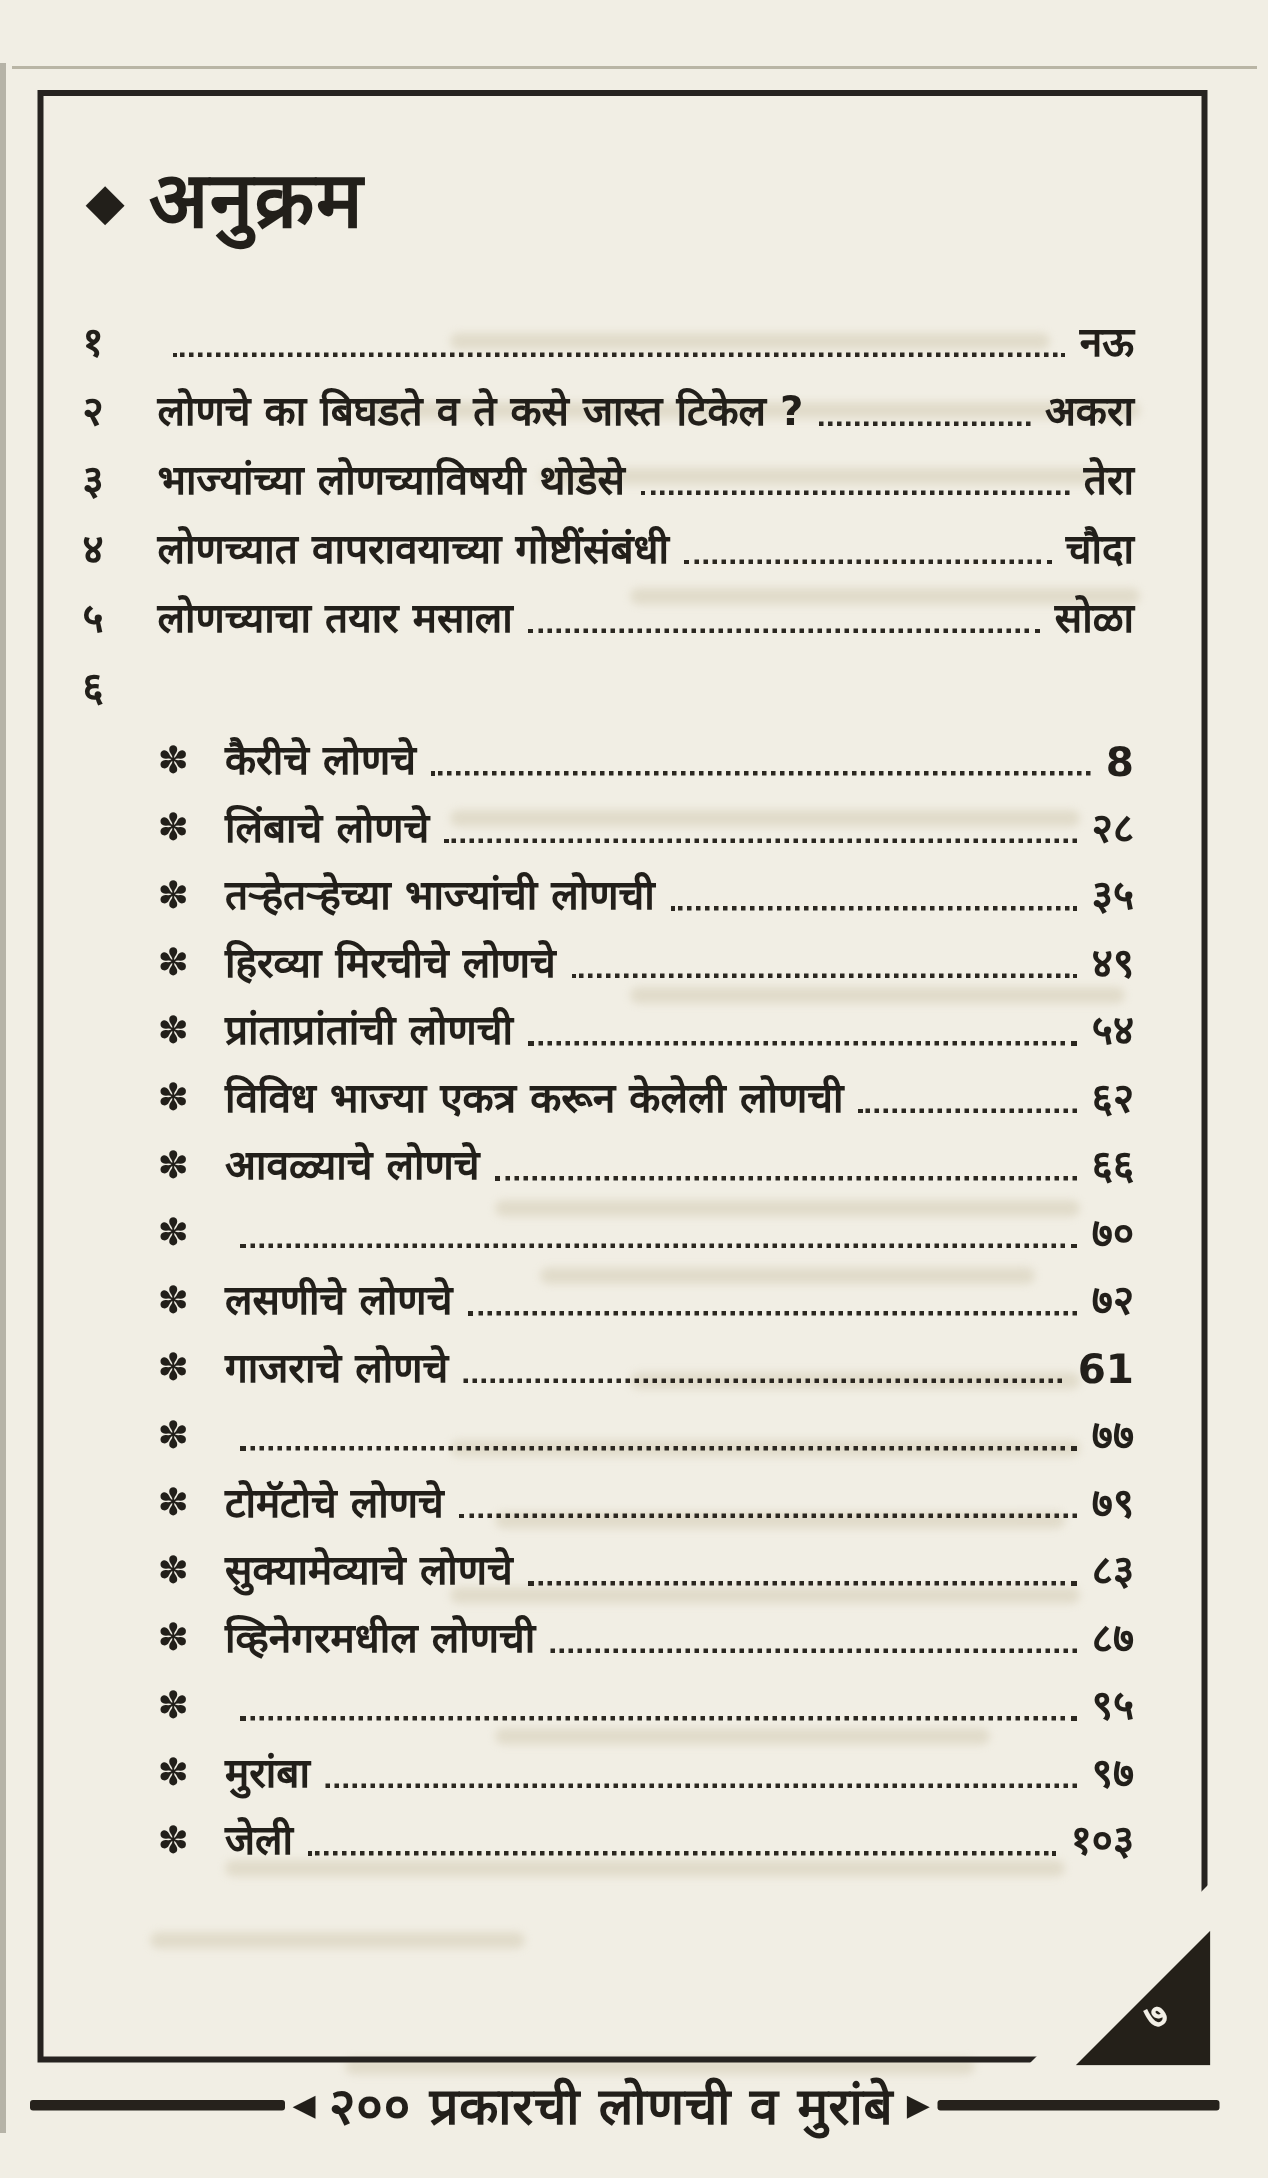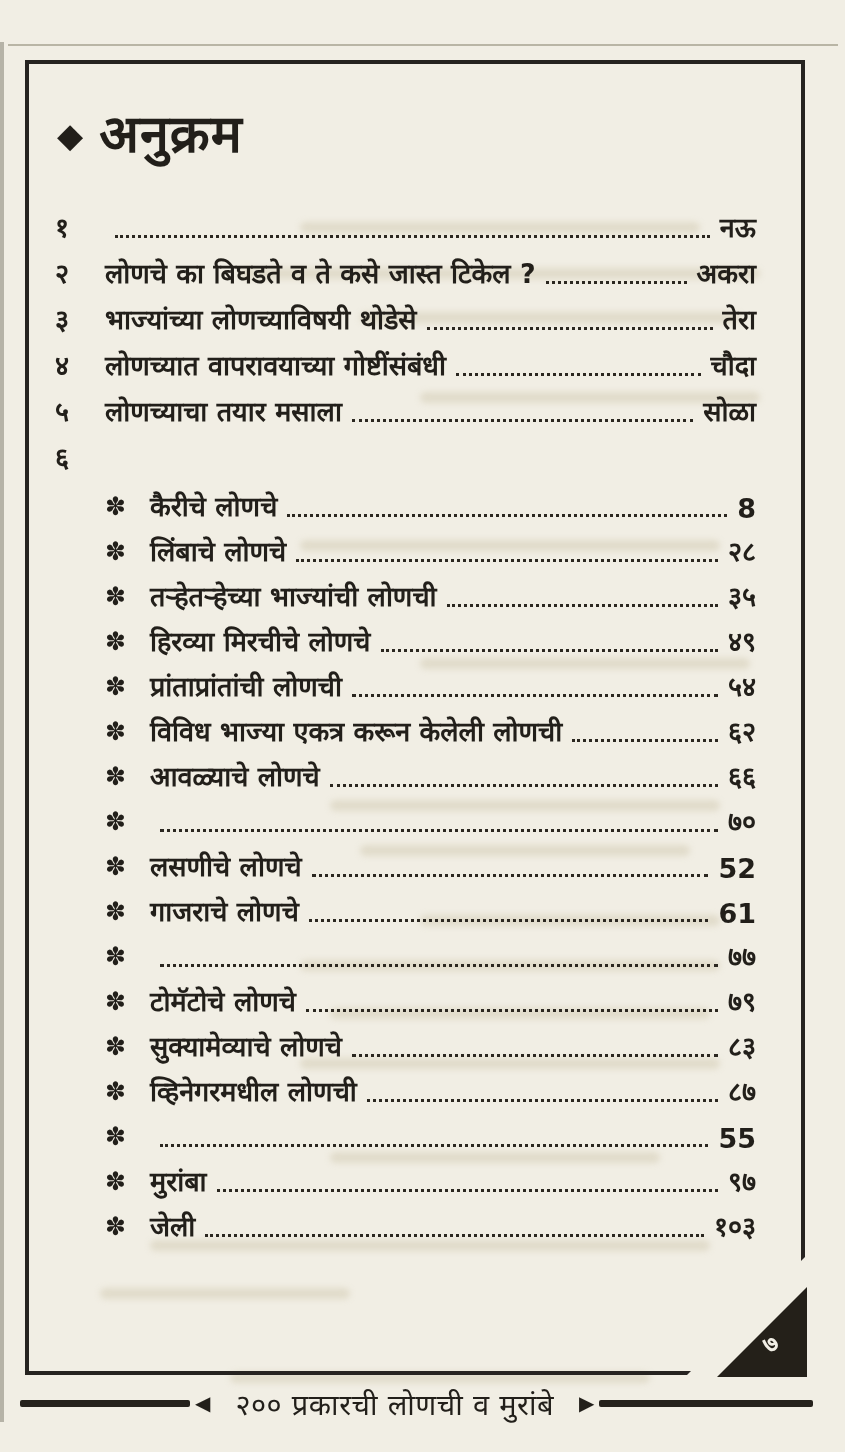--- a/index.html
+++ b/index.html
@@ -37,21 +37,21 @@
   .fold-black{position:absolute;right:-6px;bottom:-6px;width:90px;height:90px;background:#242019;
     clip-path:polygon(100% 0,0 100%,100% 100%);}
   .fold-num{position:absolute;right:24px;bottom:15px;font-size:25px;font-weight:bold;color:#f2efe6;
     transform:rotate(-40deg);line-height:1;}
 
   
   .footer{position:absolute;left:0;right:0;top:1382px;height:42px;display:flex;align-items:center;}
   .rule-left{width:170px;height:7px;background:#26221c;margin-left:20px;flex:none;border-radius:2px;}
   .rule-right{flex:1 1 auto;height:7px;background:#26221c;margin-right:32px;border-radius:2px;}
   .orn{font-size:20px;margin:0 5px;line-height:1;}
-  .footer-text{font-size:29px;font-weight:normal;margin:0 20px;white-space:nowrap;letter-spacing:.5px;}
+  .footer-text{font-size:34px;font-weight:bold;margin:0 4px;white-space:nowrap;letter-spacing:.5px;}
 </style>
 </head>
 <body>
 
 <div class="scan-top-line"></div>
 <div class="scan-left-edge"></div>
 <div class="bleed" style="left:300px;top:222px;width:400px"></div>
 <div class="bleed" style="left:240px;top:268px;width:520px"></div>
 <div class="bleed" style="left:360px;top:312px;width:380px"></div>
 <div class="bleed" style="left:420px;top:392px;width:340px"></div>
@@ -173,21 +173,21 @@
         <div class="pickle-row">
           <span class="bullet">✽</span>
           <span class="leader"></span>
           <span class="page-col">७०</span>
         </div>
 
         <div class="pickle-row">
           <span class="bullet">✽</span>
           <span class="item-label">लसणीचे लोणचे</span>
           <span class="leader"></span>
-          <span class="page-col">52</span>
+          <span class="page-col">७२</span>
         </div>
 
         <div class="pickle-row">
           <span class="bullet">✽</span>
           <span class="item-label">गाजराचे लोणचे</span>
           <span class="leader"></span>
           <span class="page-col">61</span>
         </div>
 
         <div class="pickle-row">
@@ -213,21 +213,21 @@
         <div class="pickle-row">
           <span class="bullet">✽</span>
           <span class="item-label">व्हिनेगरमधील लोणची</span>
           <span class="leader"></span>
           <span class="page-col">८७</span>
         </div>
 
         <div class="pickle-row">
           <span class="bullet">✽</span>
           <span class="leader"></span>
-          <span class="page-col">55</span>
+          <span class="page-col">९५</span>
         </div>
 
         <div class="pickle-row">
           <span class="bullet">✽</span>
           <span class="item-label">मुरांबा</span>
           <span class="leader"></span>
           <span class="page-col">९७</span>
         </div>
 
         <div class="pickle-row">

